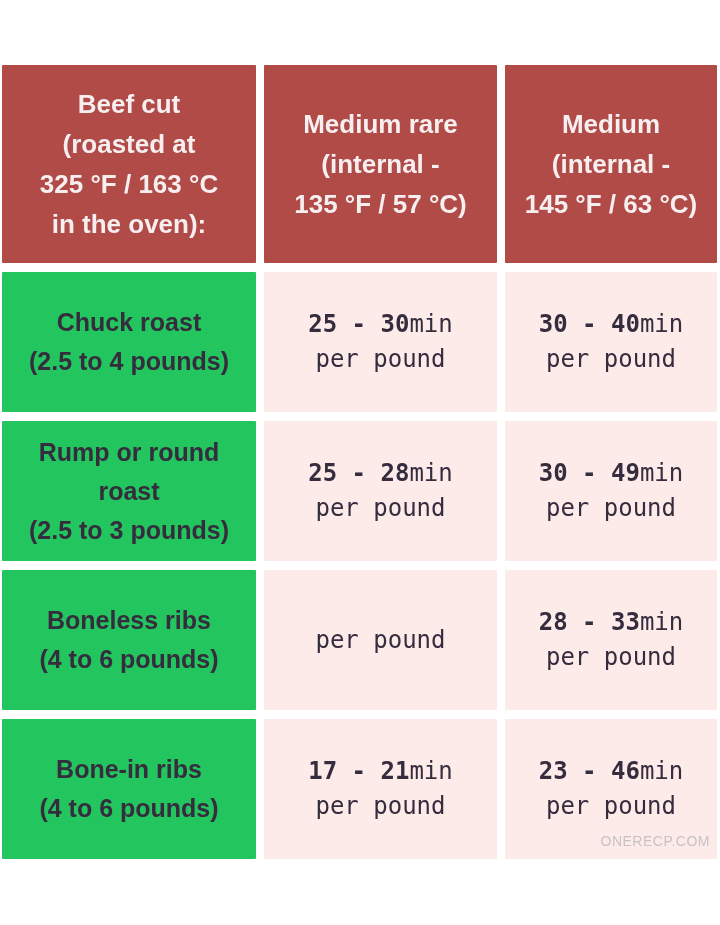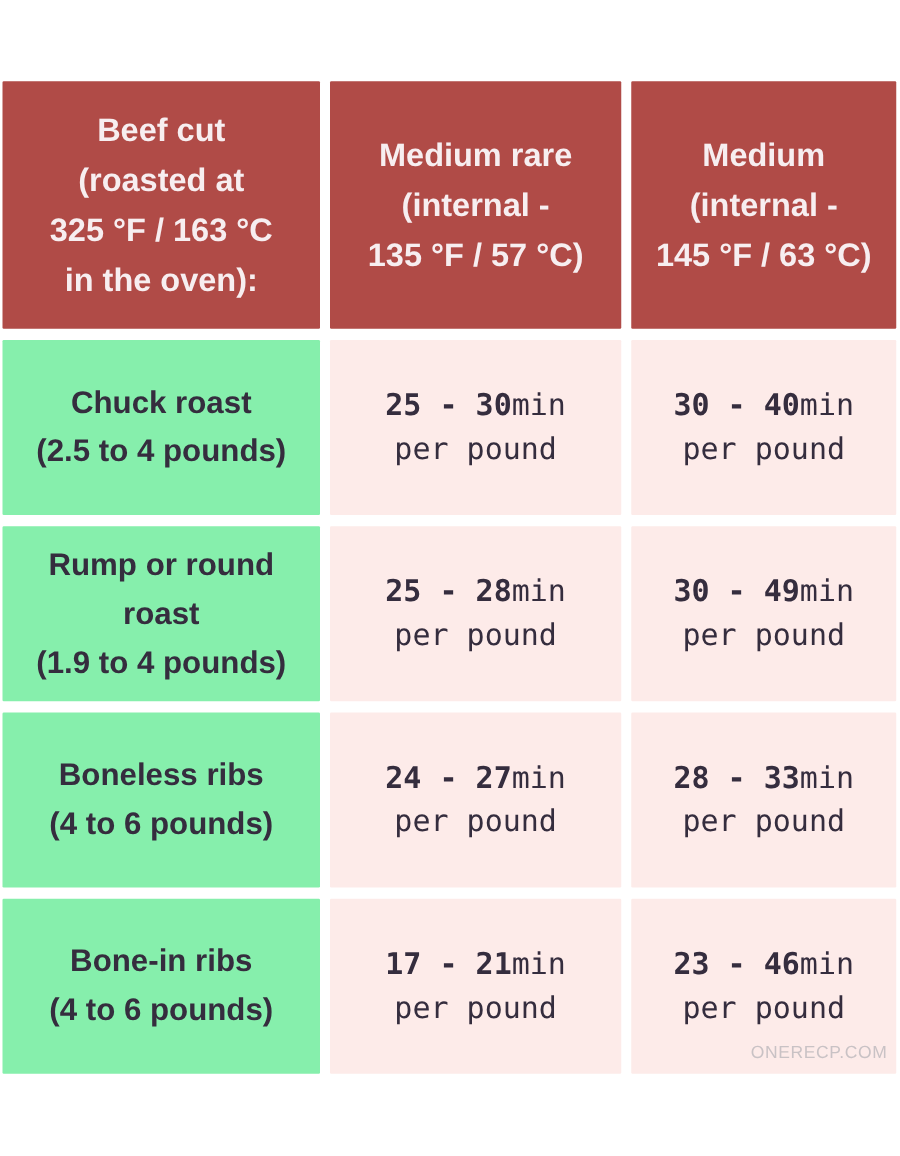--- a/index.html
+++ b/index.html
@@ -33,21 +33,21 @@
     border-radius: 1px;
   }
   .cell.header {
     background: #b04b47;
     color: #f7eef0;
     font-weight: bold;
     font-size: 26px;
     line-height: 40px;
   }
   .cell.cut {
-    background: #86efac;
+    background: #22c55e;
     color: #352d3e;
     font-weight: bold;
     font-size: 25px;
     line-height: 39px;
     padding: 0 14px;
   }
   .cell.time {
     background: #fdebe9;
     color: #352d3e;
     font-family: "DejaVu Sans Mono", monospace;
@@ -105,37 +105,36 @@
       <div>per pound</div>
     </div>
     <div class="cell time">
       <div><span class="time-range">30 - 40</span><span class="time-unit">min</span></div>
       <div>per pound</div>
     </div>
 
     <div class="cell cut">
       <div class="multiline">Rump or round
 roast
-(1.9 to 4 pounds)</div>
+(2.5 to 3 pounds)</div>
     </div>
     <div class="cell time">
       <div><span class="time-range">25 - 28</span><span class="time-unit">min</span></div>
       <div>per pound</div>
     </div>
     <div class="cell time">
       <div><span class="time-range">30 - 49</span><span class="time-unit">min</span></div>
       <div>per pound</div>
     </div>
 
     <div class="cell cut">
       <div class="multiline">Boneless ribs
 (4 to 6 pounds)</div>
     </div>
     <div class="cell time">
-      <div><span class="time-range">24 - 27</span><span class="time-unit">min</span></div>
       <div>per pound</div>
     </div>
     <div class="cell time">
       <div><span class="time-range">28 - 33</span><span class="time-unit">min</span></div>
       <div>per pound</div>
     </div>
 
     <div class="cell cut">
       <div class="multiline">Bone-in ribs
 (4 to 6 pounds)</div>

